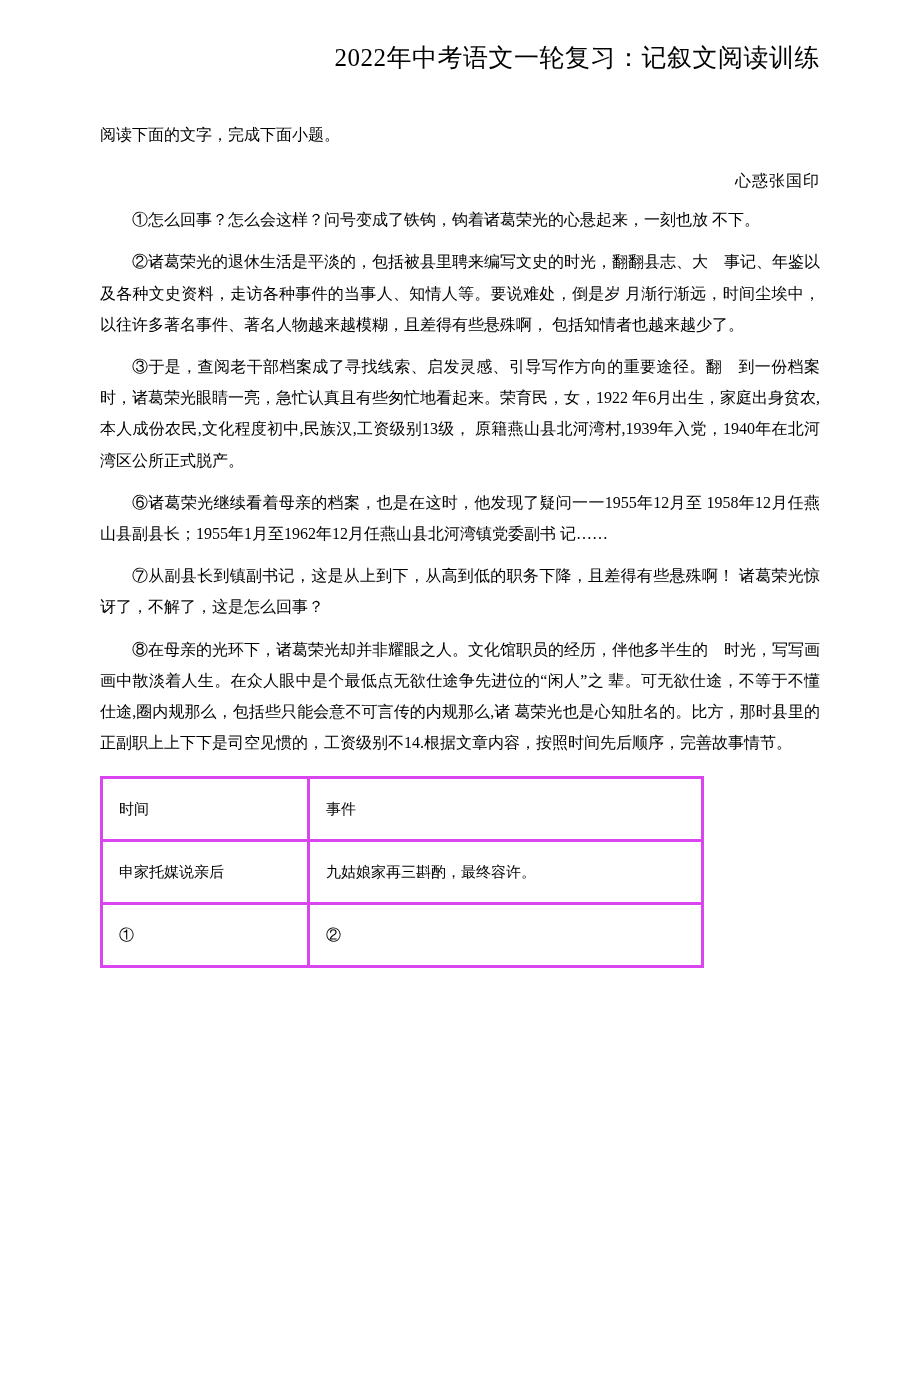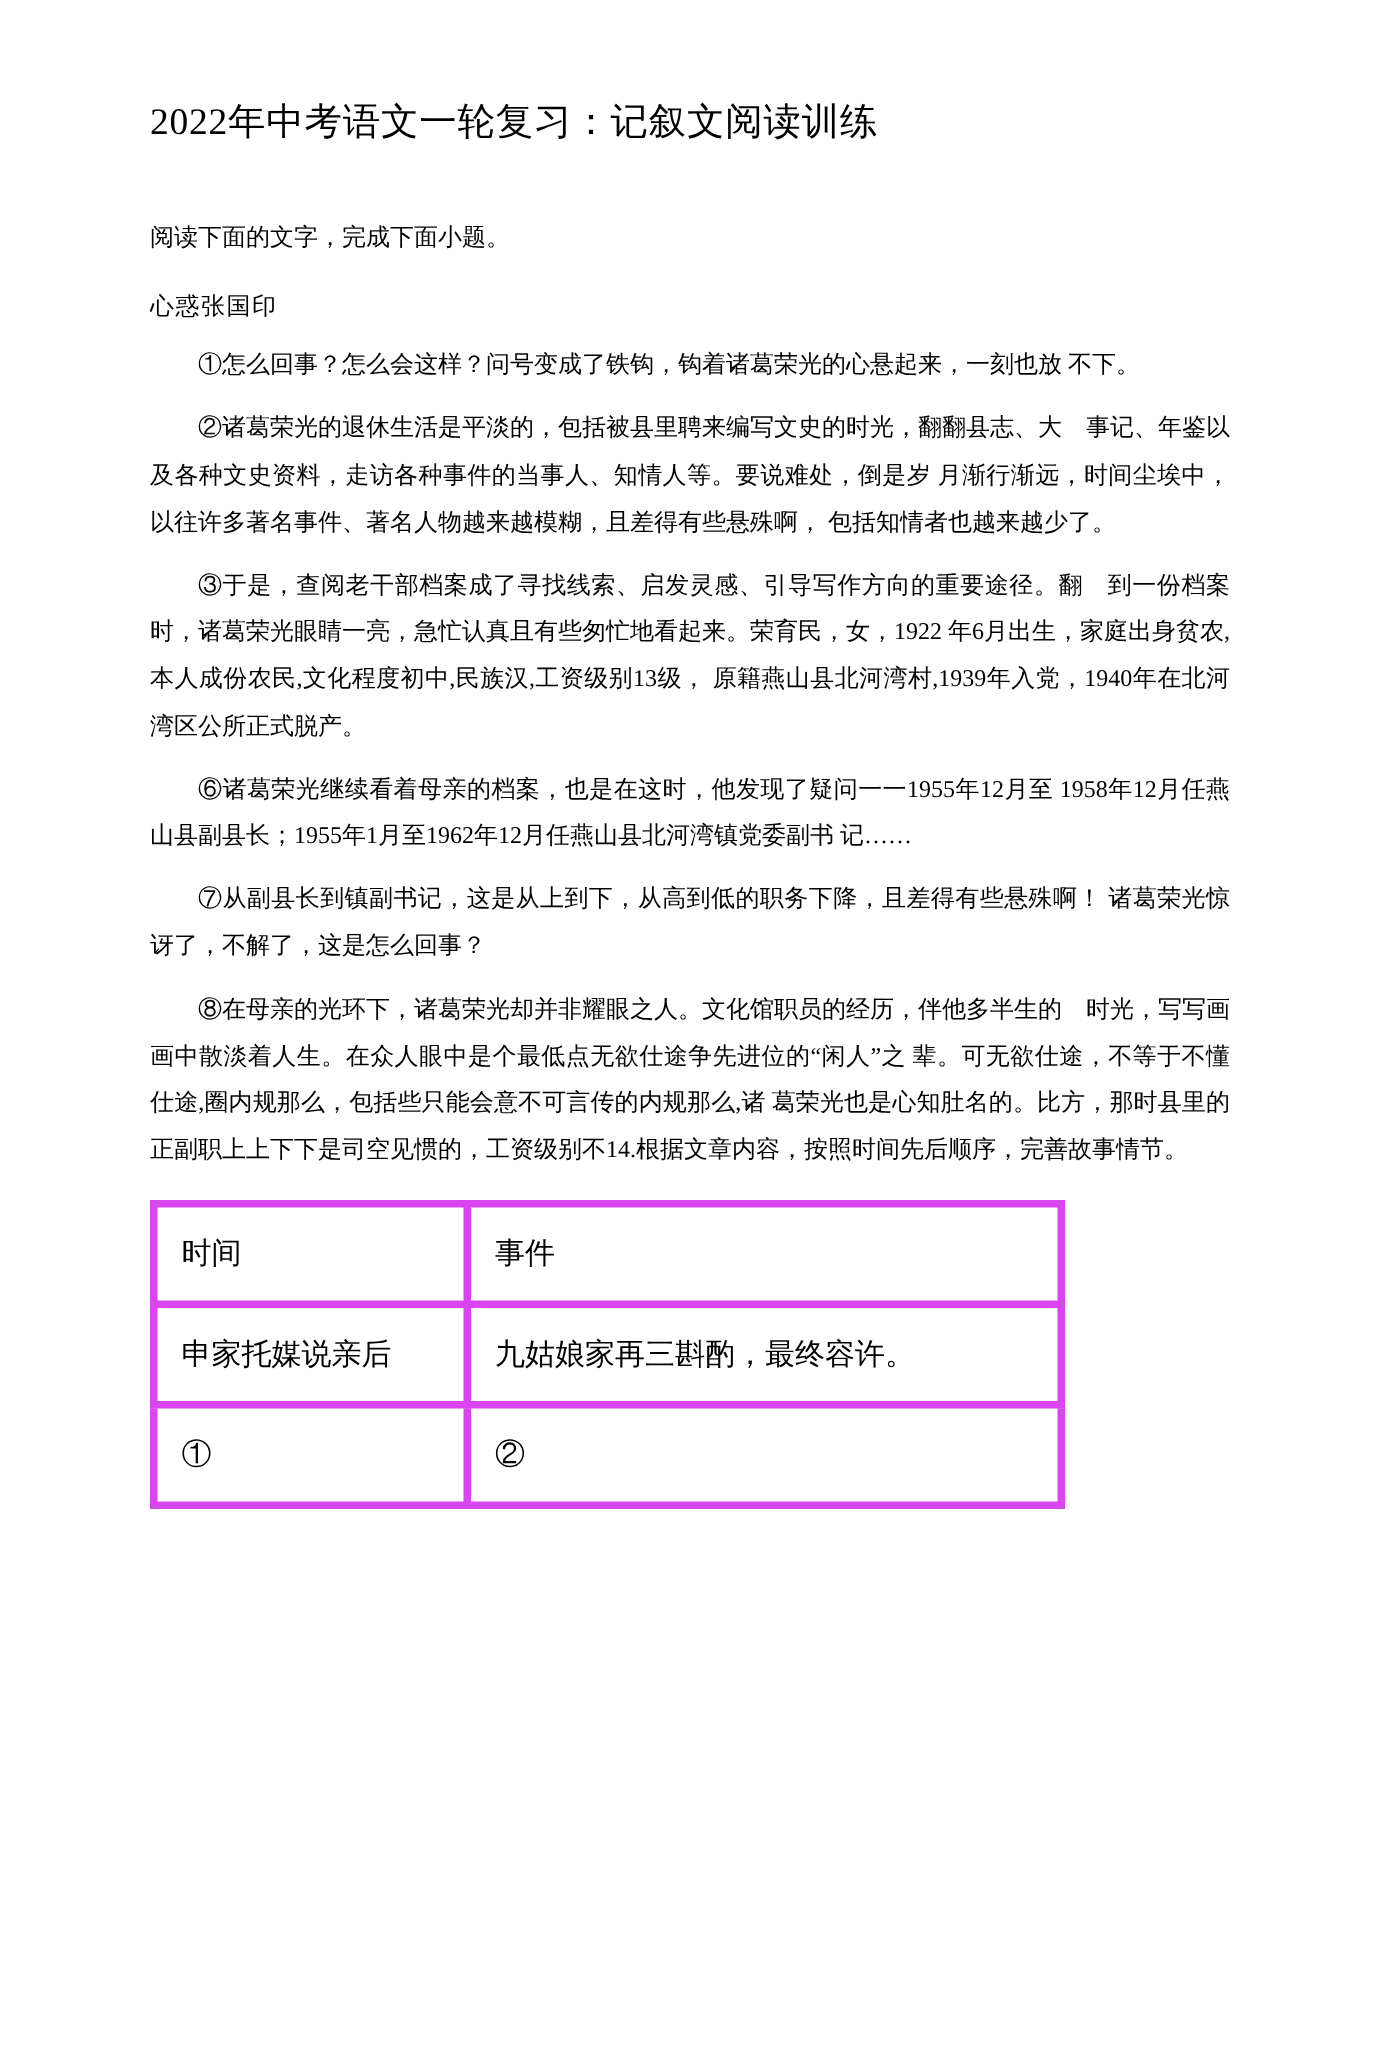--- a/index.html
+++ b/index.html
@@ -18,39 +18,39 @@
   }
   .page {
     position: relative;
     width: 920px;
     height: 1375px;
     box-sizing: border-box;
     padding: 0 100px;
   }
   .doc-title {
     margin: 0;
-    padding-top: 66px;
-    text-align: left;
+    padding-top: 42px;
+    text-align: right;
     font-size: 25px;
     font-weight: normal;
     letter-spacing: 0.5px;
     line-height: 1.3;
     font-family: "Liberation Serif", "DejaVu Serif", serif;
   }
   .lead {
     margin: 0;
     padding-top: 48px;
     font-size: 16px;
     line-height: 1.55;
     text-align: justify;
   }
   .article-head {
     margin: 0;
     padding-top: 22px;
-    text-align: left;
+    text-align: right;
     font-size: 16px;
     line-height: 1.5;
     letter-spacing: 1px;
   }
   p.para {
     margin: 0;
     padding-top: 11px;
     font-size: 16px;
     line-height: 1.95;
     text-align: justify;
@@ -58,22 +58,22 @@
     text-indent: 2em;
     word-break: break-all;
   }
   table.story-table {
     margin-top: 18px;
     border-collapse: collapse;
     width: 537px;
     table-layout: fixed;
   }
   table.story-table td {
-    border: 5px solid #d946ef;
-    font-size: 20px;
+    border: 3px solid #d946ef;
+    font-size: 15px;
     line-height: 1.5;
     padding: 16px 14px 16px 16px;
     vertical-align: middle;
     height: 28px;
   }
   table.story-table td.col-time {
     width: 174px;
   }
   table.story-table td.col-event {
     width: 361px;

